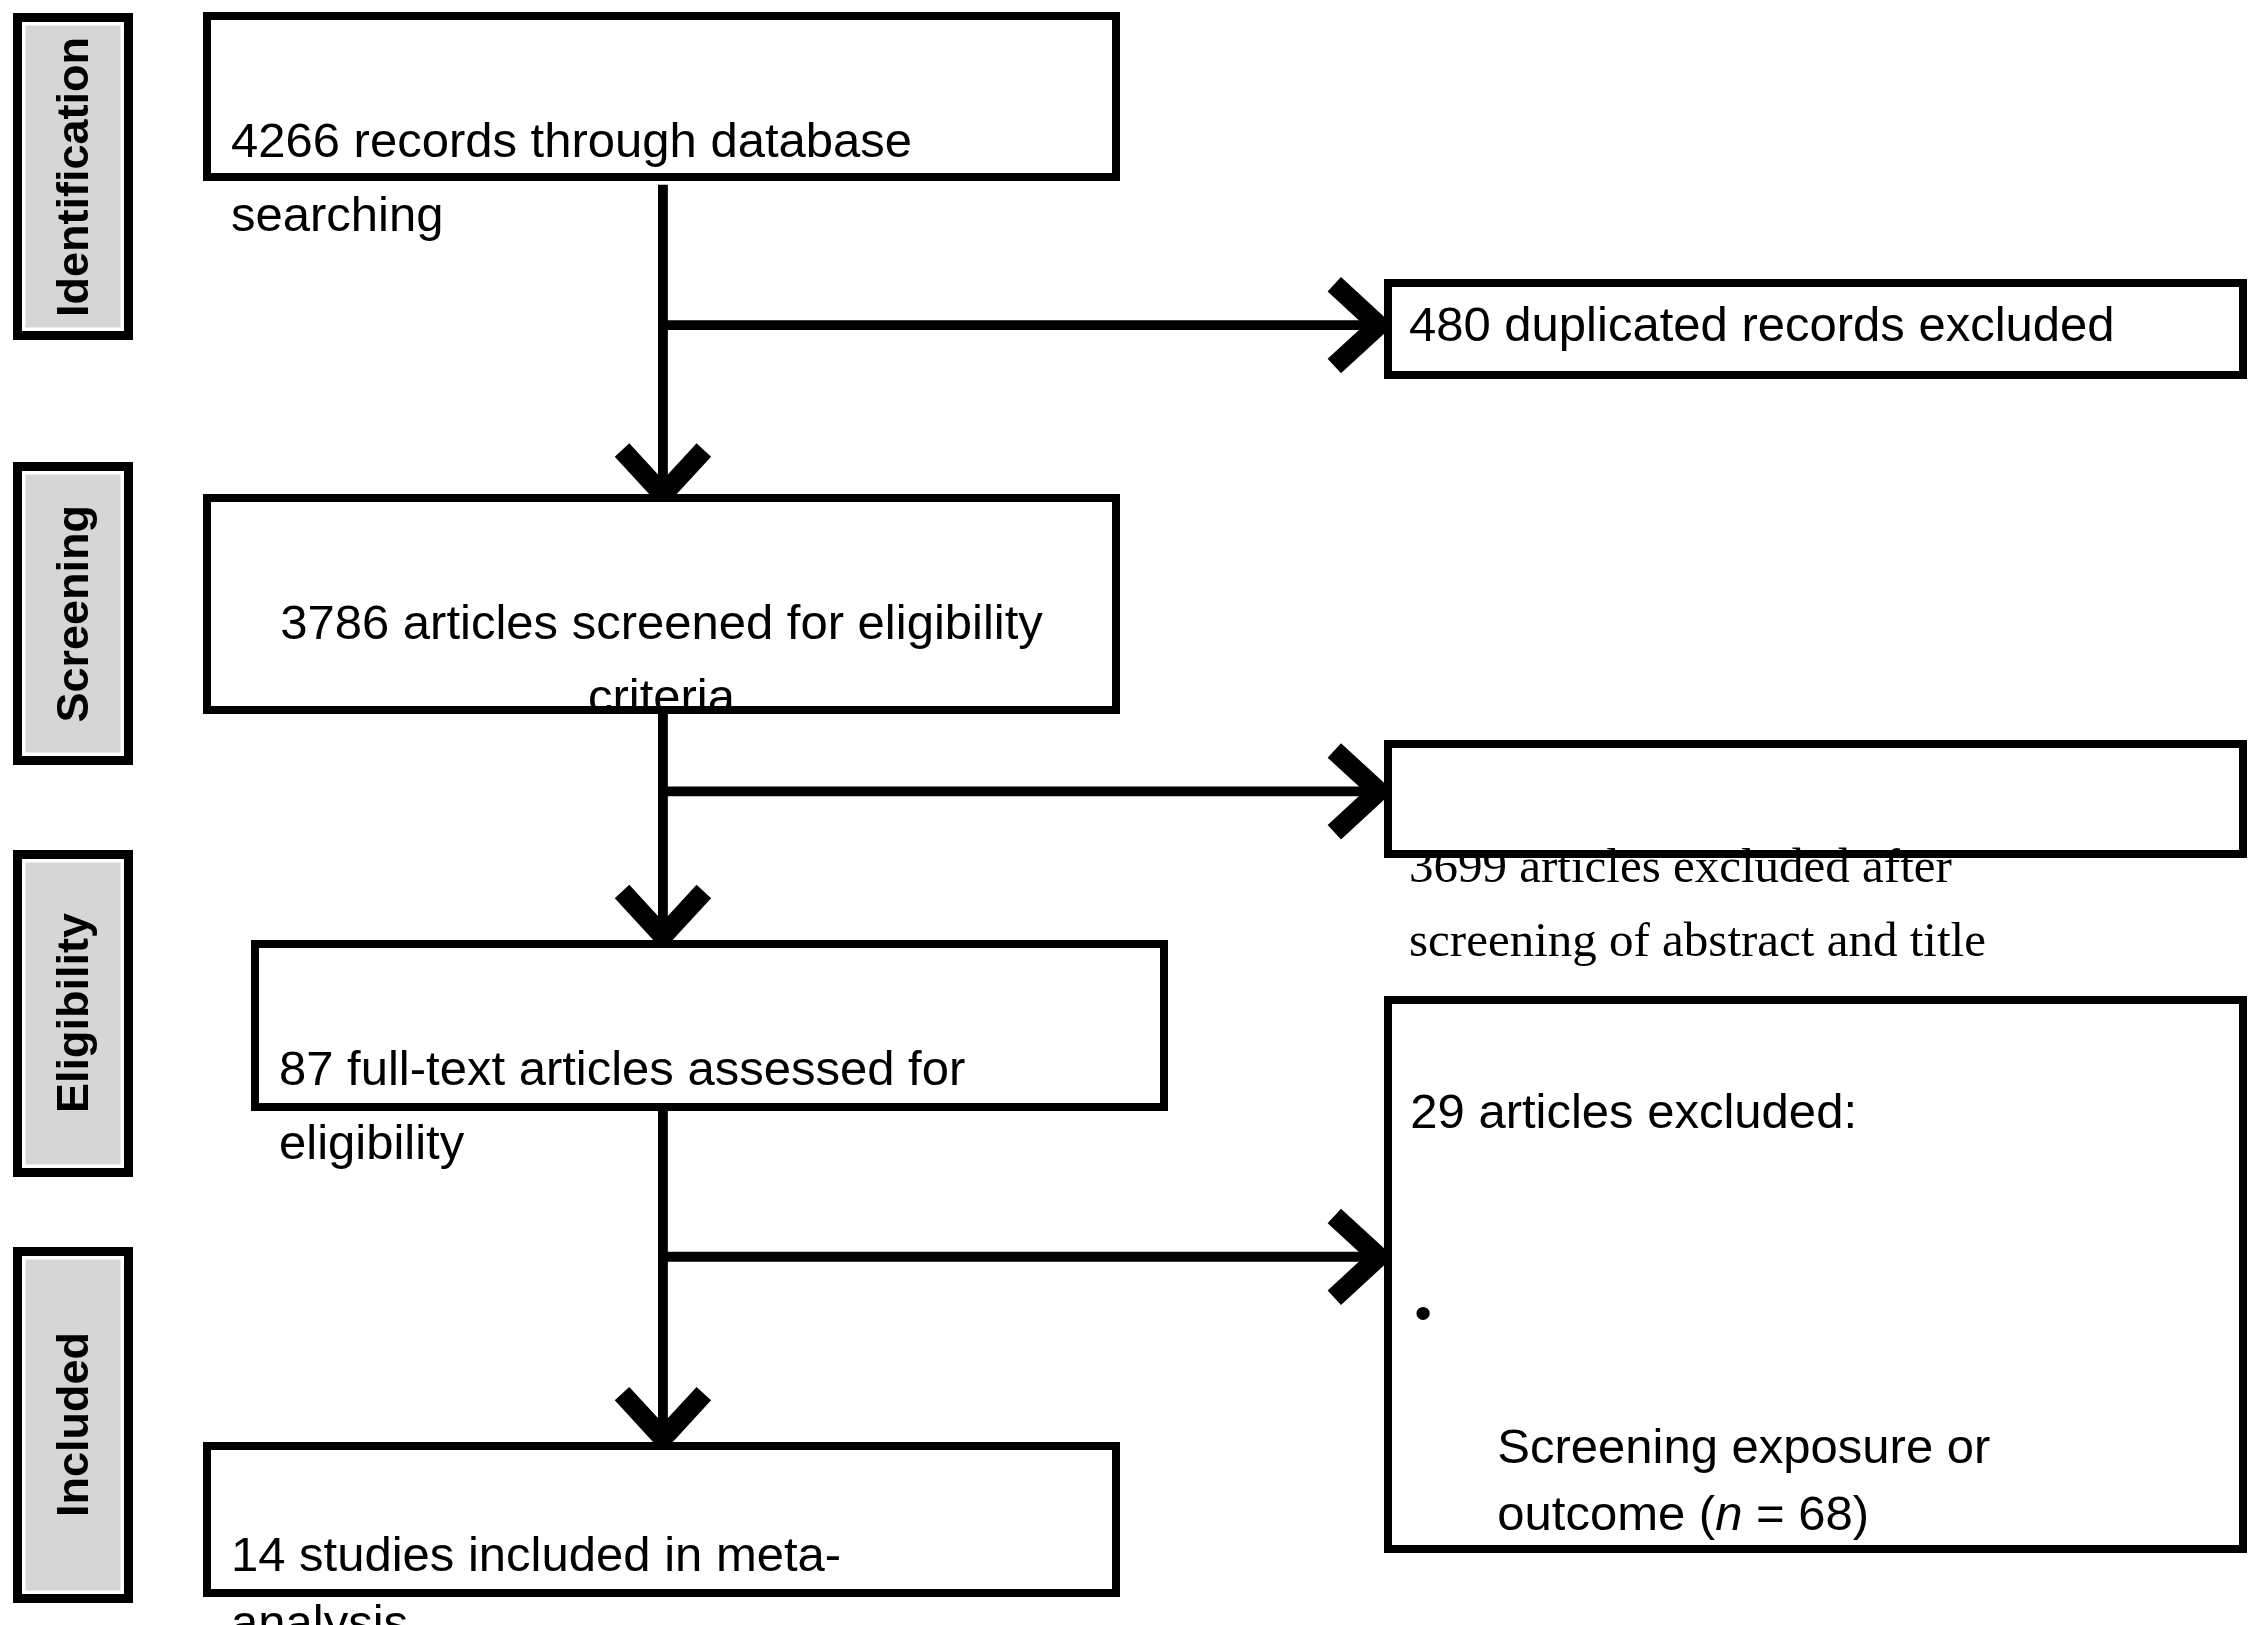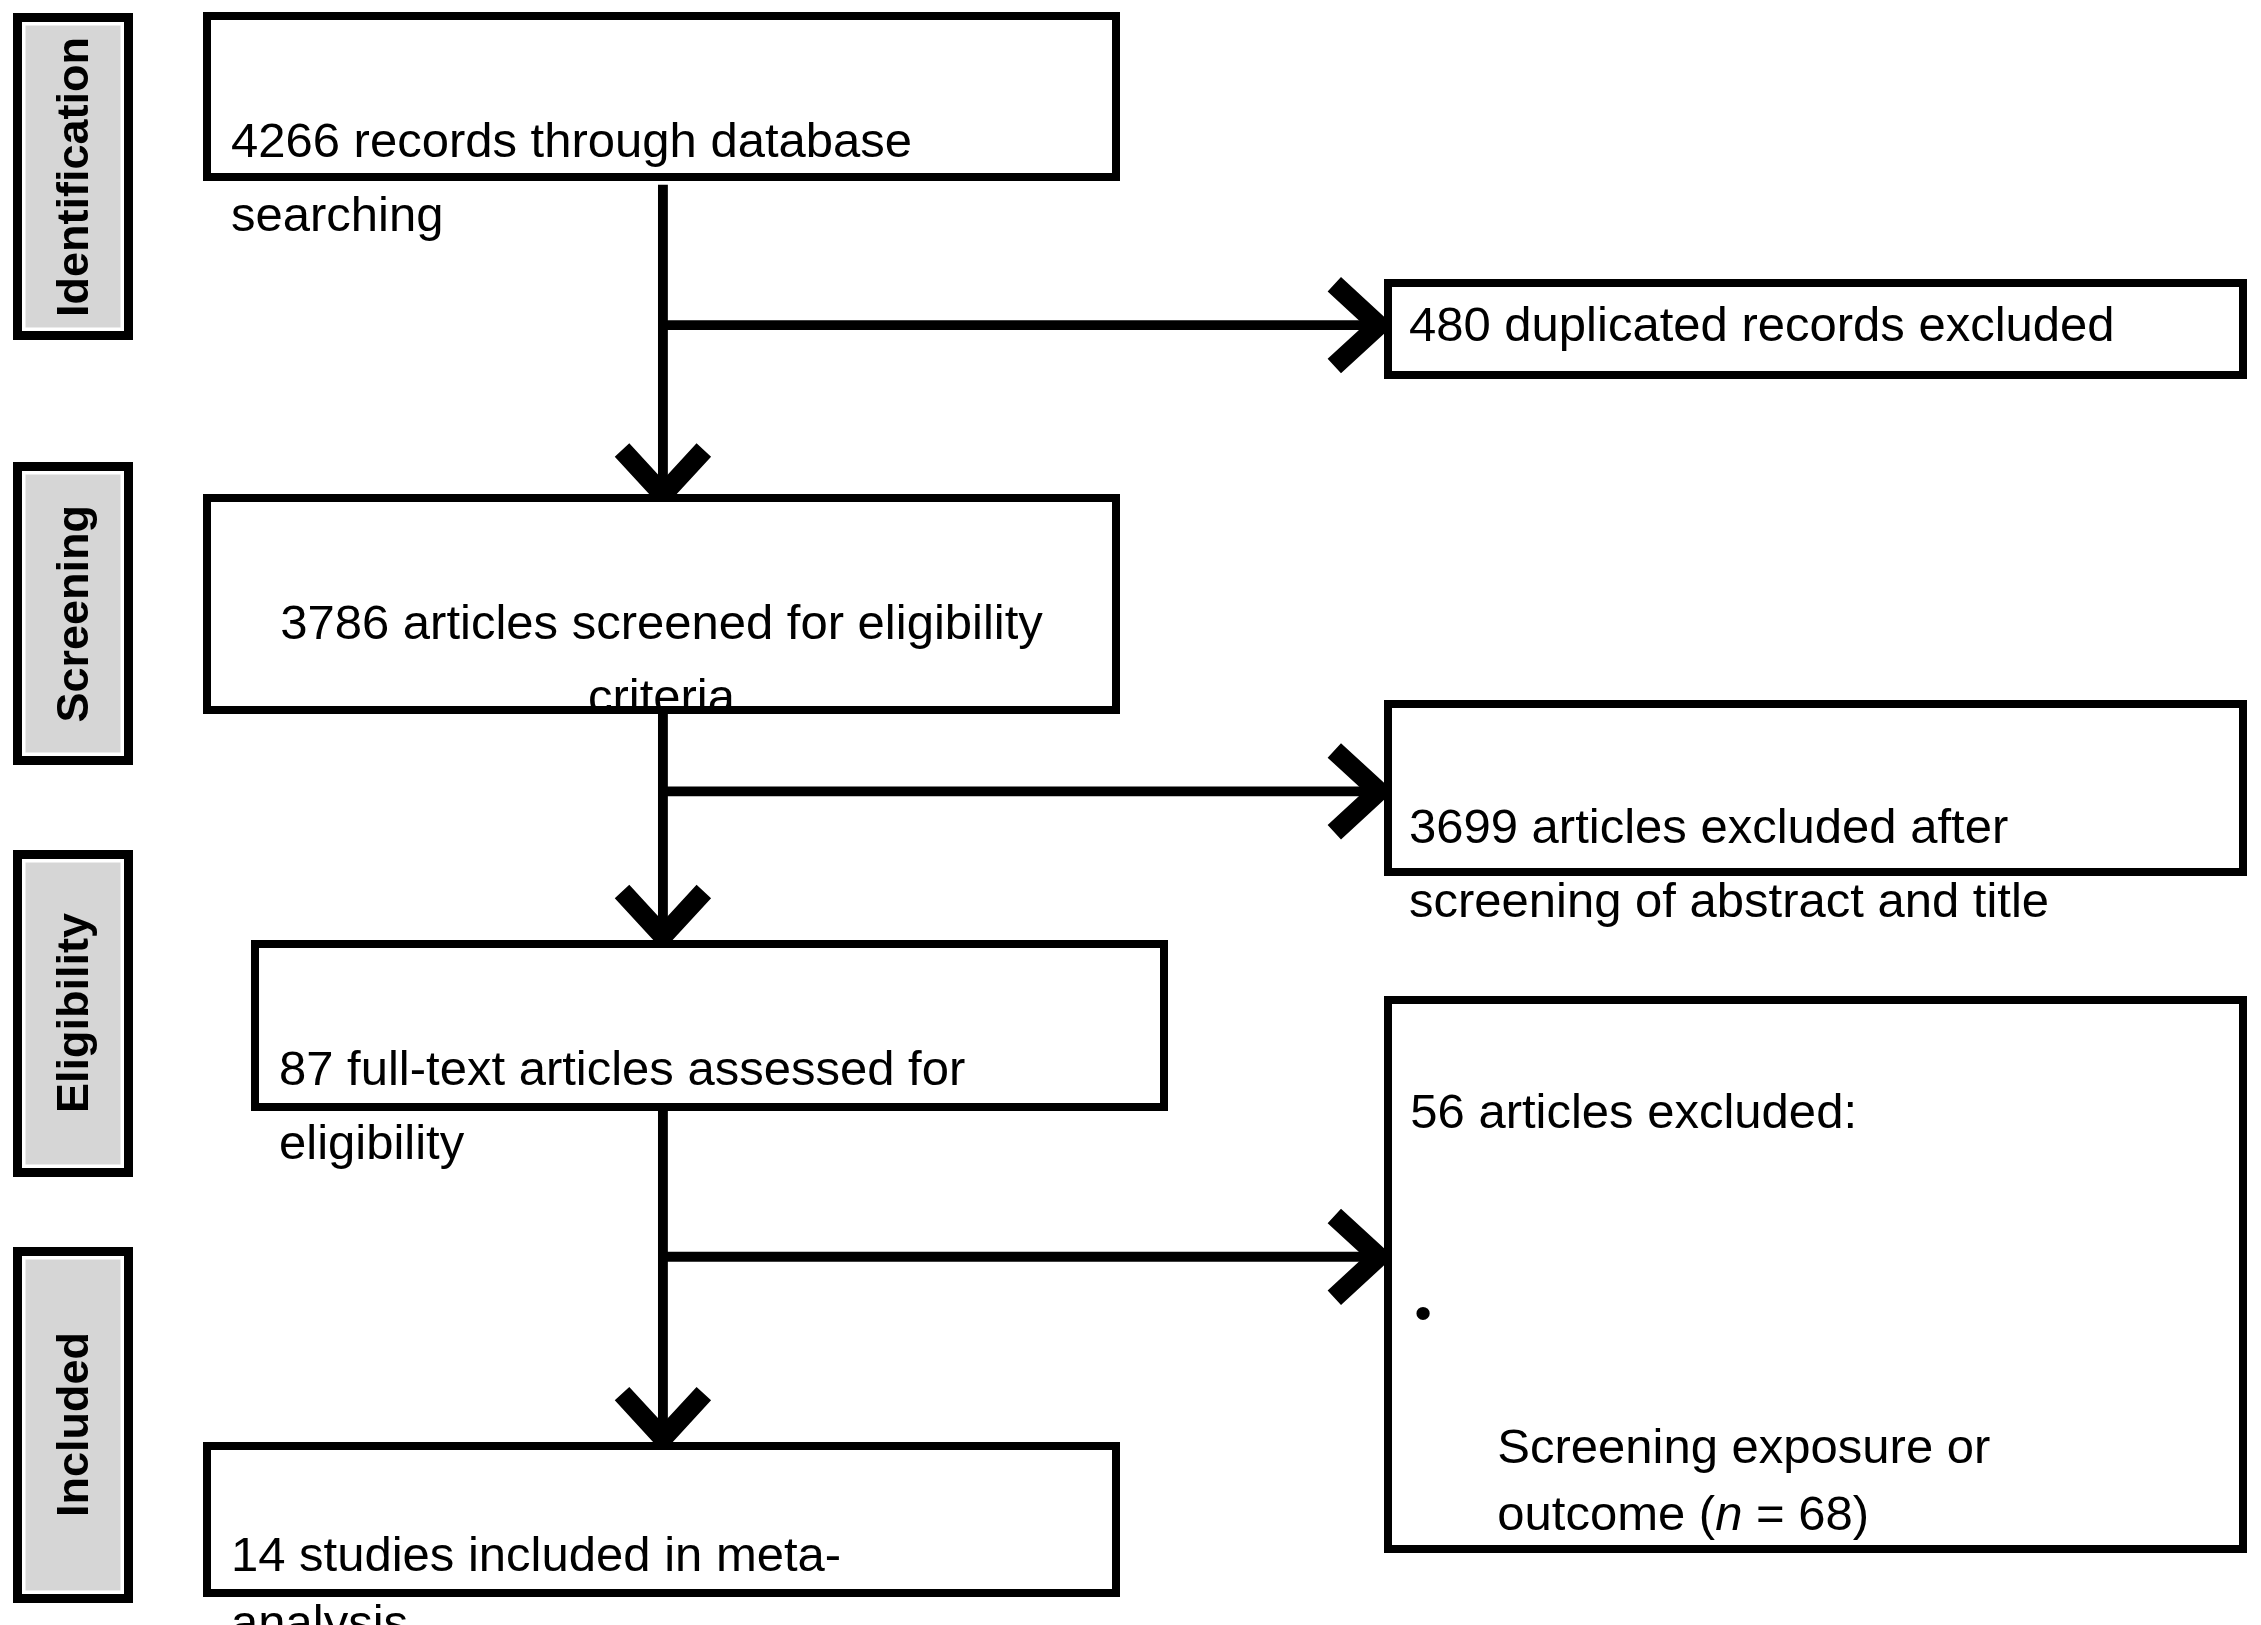--- a/index.html
+++ b/index.html
@@ -170,27 +170,27 @@
   </div>
   <div class="flow-box" style="top:1442px;height:155px;line-height:68px;padding-top:2px;">
     <span>14 studies included in meta-
 analysis</span>
   </div>
 
   <div id="rbox-duplicates" class="excl-box" style="top:279px;height:100px;">
     <span>480 duplicated records excluded</span>
   </div>
 
-  <div id="rbox-screenout" class="excl-box" style="top:700px;height:176px;">
+  <div id="rbox-screenout" class="excl-box" style="top:740px;height:118px;font-family:Liberation Serif, serif;">
     <span>3699 articles excluded after
 screening of abstract and title</span>
   </div>
 
   <div id="rbox-fulltext" class="excl-box" style="top:996px;height:557px;">
-    <div class="excl-heading">56 articles excluded:</div>
+    <div class="excl-heading">29 articles excluded:</div>
     <ul class="excl-list">
       <li class="excl-li">
         <span class="bullet">•</span>
         <span><span>Screening exposure or
 outcome (</span><span class="seg-i">n</span><span> = 68)</span></span>
       </li>
       <li class="excl-li">
         <span class="bullet">•</span>
         
       </li>

